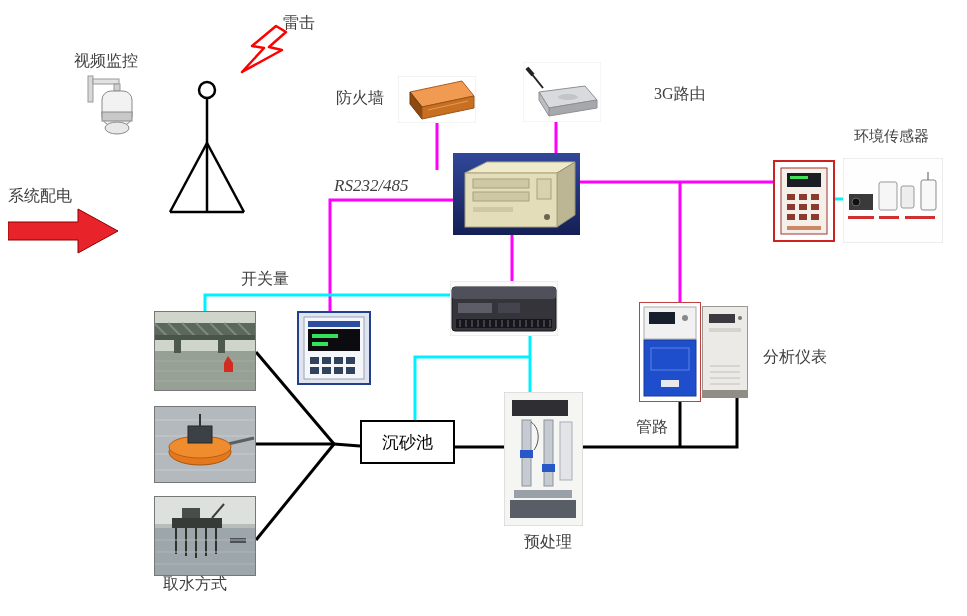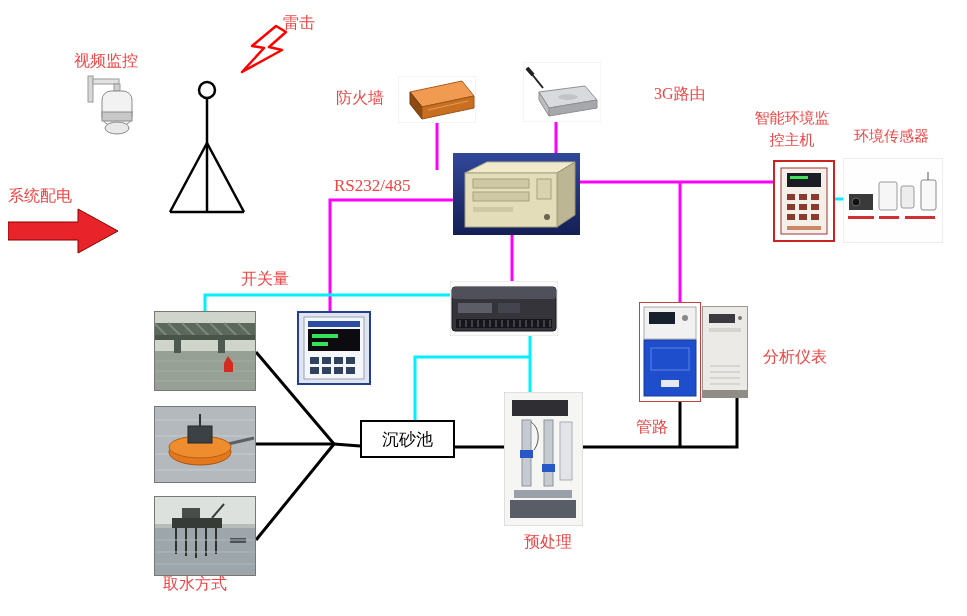--- a/index.html
+++ b/index.html
@@ -1,24 +1,24 @@
 <!DOCTYPE html>
 <html><head>
 <meta charset="utf-8">
 <style>
   * { margin:0; padding:0; box-sizing:border-box; }
   html,body { background:#ffffff; }
   body { font-family:"Liberation Serif","DejaVu Serif",serif; color:#000; }
   .canvas { position:relative; width:967px; height:616px; background:#fff; overflow:hidden; }
   .layer { position:absolute; left:0; top:0; z-index:1; }
   .device { position:absolute; z-index:2; line-height:0; }
-  .label { position:absolute; z-index:3; font-size:16px; white-space:nowrap; color:#ef4444; }
+  .label { position:absolute; z-index:3; font-size:16px; white-space:nowrap; color:#404040; }
   .label-sm { font-size:15px; }
   .label-center { text-align:center; line-height:1.45; }
-  .basin-box { position:absolute; z-index:2; left:360px; top:420px; width:95px; height:38px;
+  .basin-box { position:absolute; z-index:2; left:360px; top:420px; width:95px; height:44px;
                background:#fff; border:2px solid #000; display:flex; align-items:center;
                justify-content:center; font-size:17px; }
 </style>
 </head>
 <body>
 
 <div class="canvas">
 
   <svg class="layer" width="967" height="616">
     <g fill="none" stroke-width="3" stroke="#ff00ff">
@@ -285,26 +285,22 @@
 
   <div class="basin-box">
     <span>沉砂池</span>
   </div>
 
   <div class="label" style="left:283px; top:13px;">雷击</div>
   <div class="label" style="left:74px;  top:51px;font-family:Liberation Mono, monospace;">视频监控</div>
   <div class="label" style="left:8px;   top:186px;">系统配电</div>
   <div class="label" style="left:336px; top:88px;">防火墙</div>
   <div class="label" style="left:610px; top:84px;margin-left:44px;">3G路由</div>
-  <div class="label" style="left:334px; top:176px; font-size:17px;">RS232/485</div>
-
-  <div class="label label-sm label-center" style="left:744px; top:108px; width:96px;">
-    <div>智能环境监</div>
-    <div>控主机</div>
-  </div>
+  <div class="label" style="left:334px; top:176px; font-size:17px;font-style:italic;">RS232/485</div>
+
 
   <div class="label label-sm" style="left:854px; top:127px;">环境传感器</div>
   <div class="label" style="left:241px; top:269px;">开关量</div>
   <div class="label" style="left:163px; top:574px;">取水方式</div>
   <div class="label" style="left:524px; top:532px;">预处理</div>
   <div class="label" style="left:612px; top:417px;margin-left:24px;">管路</div>
   <div class="label" style="left:763px; top:347px;">分析仪表</div>
 
 </div>
 

